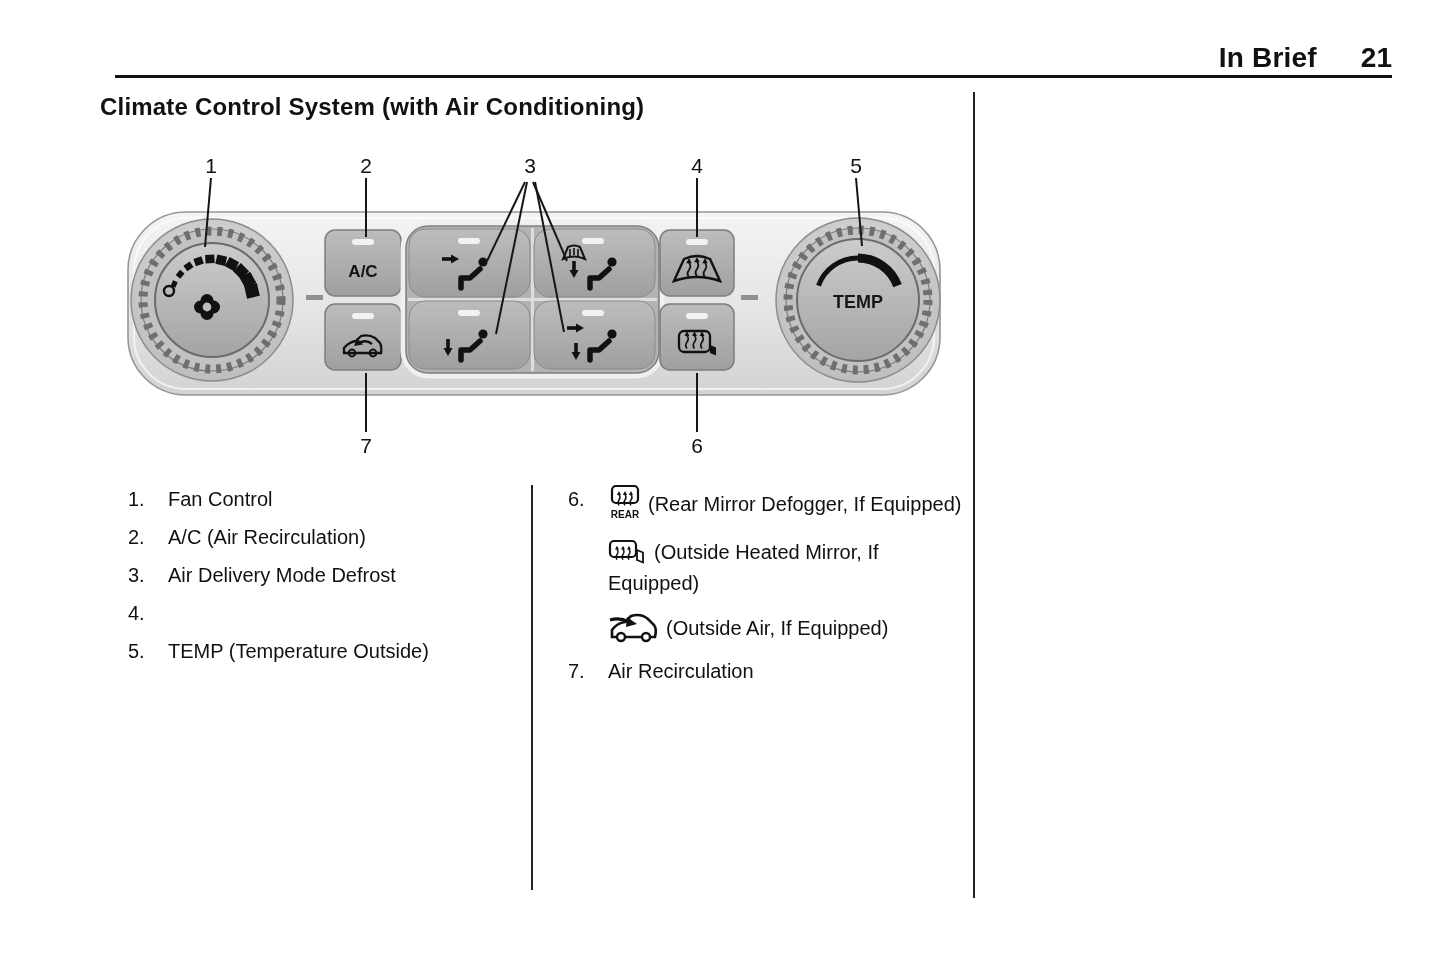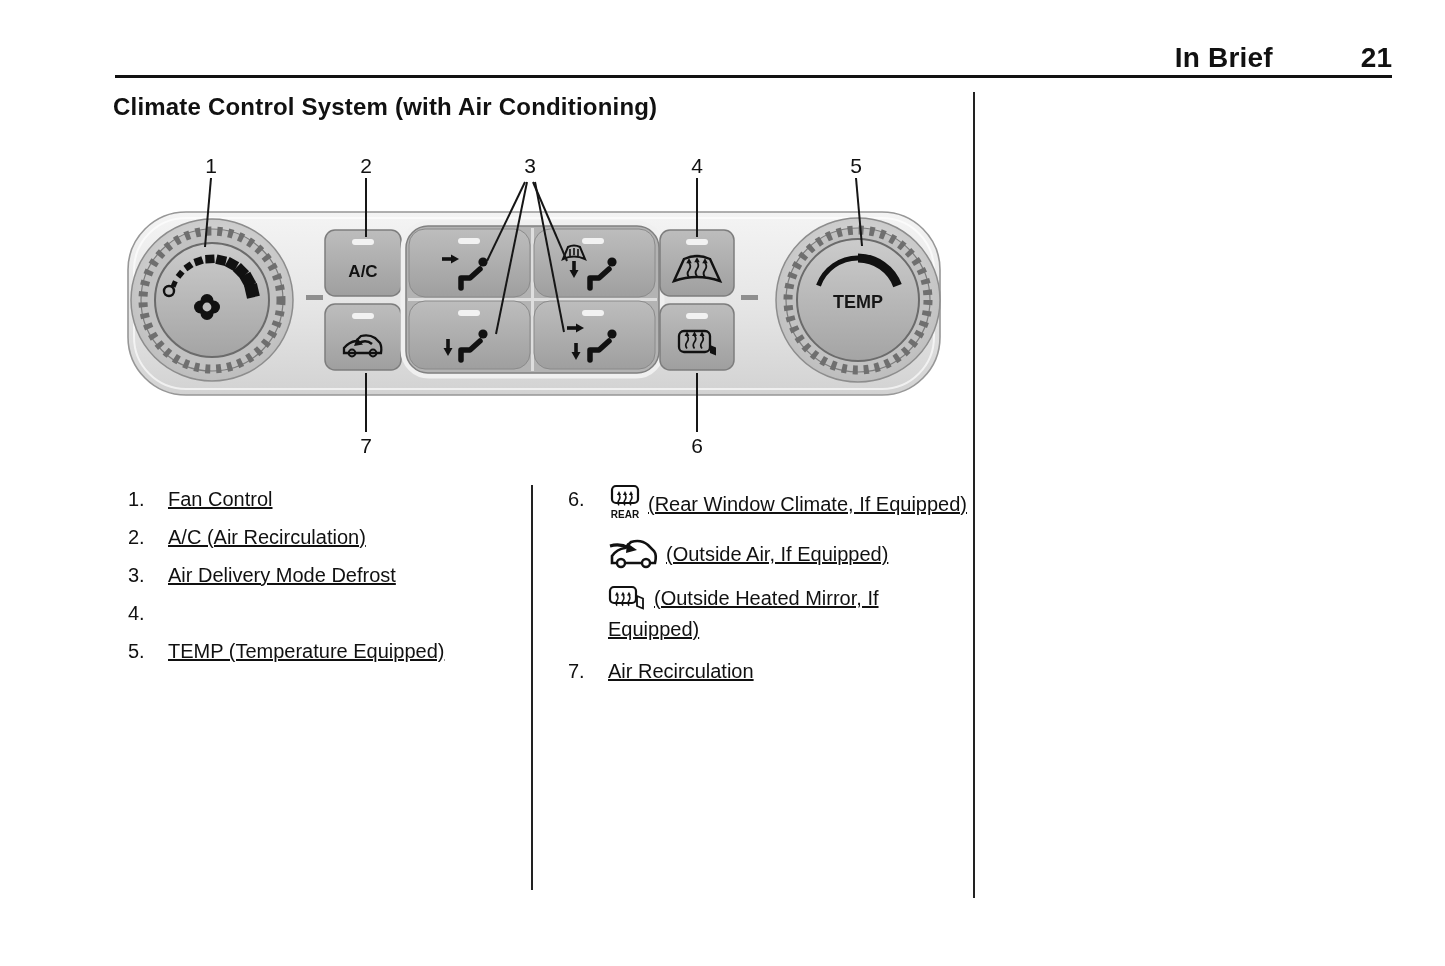--- a/index.html
+++ b/index.html
@@ -2,36 +2,36 @@
 <html><head>
 <meta charset="utf-8">
 <style>
   html,body{margin:0;padding:0;}
   body{
     width:1445px;height:966px;position:relative;background:#ffffff;
     font-family:"Liberation Sans","DejaVu Sans",sans-serif;color:#111;
     overflow:hidden;
   }
   
-  .hdr{position:absolute;top:42px;right:53px;display:flex;align-items:baseline;gap:88px;}
+  .hdr{position:absolute;top:42px;right:53px;display:flex;align-items:baseline;gap:44px;}
   .hdr .sect{font-size:28px;font-weight:bold;letter-spacing:.2px;}
   .hdr .pgnum{font-size:28px;font-weight:bold;text-align:right;}
   .hdr-rule{position:absolute;left:115px;top:75px;width:1277px;height:3px;background:#111;}
   
-  .sec-title{position:absolute;left:113px;top:93px;font-size:24px;font-weight:bold;letter-spacing:.2px;}
+  .sec-title{position:absolute;left:100px;top:93px;font-size:24px;font-weight:bold;letter-spacing:.2px;}
   
   .diagram{position:absolute;left:115px;top:142px;width:840px;height:320px;}
   
   .legend{position:absolute;font-size:20px;line-height:30px;}
   .legend-left{left:128px;top:484px;width:395px;}
   .legend-right{left:568px;top:484px;width:407px;}
   .lrow{display:flex;margin-bottom:8px;}
   .legend-right .lrow{margin-bottom:12px;}
   .lnum{width:40px;flex:0 0 40px;}
-  .ltxt{flex:1;text-decoration:underline;}
+  .ltxt{flex:1;}
   .li-icon{display:inline-block;vertical-align:-9px;margin-right:6px;}
   .li-icon.tall{vertical-align:-13px;}
   
   .col-divider{position:absolute;left:531px;top:485px;width:2px;height:405px;background:#222;}
   .right-rule{position:absolute;left:973px;top:92px;width:2px;height:806px;background:#222;}
 </style>
 </head>
 <body>
 
 <div class="hdr">
@@ -268,65 +268,65 @@
   </div>
   <div class="lrow">
     <span class="lnum">3.</span>
     <span class="ltxt">Air Delivery Mode Defrost</span>
   </div>
   <div class="lrow">
     <span class="lnum">4.</span>
   </div>
   <div class="lrow">
     <span class="lnum">5.</span>
-    <span class="ltxt">TEMP (Temperature Equipped)</span>
+    <span class="ltxt">TEMP (Temperature Outside)</span>
   </div>
 </div>
 
 <div class="legend legend-right">
   <div class="lrow">
     <span class="lnum">6.</span>
     <span class="ltxt">
       <svg class="li-icon tall" width="34" height="40" viewBox="0 0 34 40">
         <rect x="4" y="2" width="26" height="17" rx="4" fill="none" stroke="#111" stroke-width="2.2"></rect>
         <g>
             <use href="#wavy" transform="translate(11,16) scale(0.6)"></use>
             <use href="#wavy" transform="translate(17,16) scale(0.6)"></use>
             <use href="#wavy" transform="translate(23,16) scale(0.6)"></use>
           </g>
         <text x="17" y="34" text-anchor="middle" font-size="10" font-weight="bold" fill="#111">REAR</text>
-      </svg><span>(Rear Window Climate, If Equipped)</span>
-    </span>
-  </div>
-  <div class="lrow">
-    <span class="lnum"></span>
-    <span class="ltxt">
-      <svg class="li-icon" width="52" height="34" viewBox="0 0 52 34">
-        <path d="M4,27 L4,20 Q9,13 17,12 L23,6 Q33,3 40,9 L46,15 Q49,19 47,27 Z" fill="none" stroke="#111" stroke-width="2.6"></path>
-        <circle cx="13" cy="27" r="4" fill="#fff" stroke="#111" stroke-width="2.4"></circle>
-        <circle cx="38" cy="27" r="4" fill="#fff" stroke="#111" stroke-width="2.4"></circle>
-        <path d="M2,10 Q12,7 21,12" fill="none" stroke="#111" stroke-width="3"></path>
-        <polygon points="19,7 29,14 18,17" fill="#111"></polygon>
-      </svg><span>(Outside Air, If Equipped)</span>
+      </svg><span>(Rear Mirror Defogger, If Equipped)</span>
     </span>
   </div>
   <div class="lrow">
     <span class="lnum"></span>
     <span class="ltxt">
       <svg class="li-icon" width="40" height="32" viewBox="0 0 40 32">
         <rect x="2" y="5" width="26" height="16" rx="4" fill="none" stroke="#111" stroke-width="2.2"></rect>
         <g>
             <use href="#wavy" transform="translate(9,18.5) scale(0.58)"></use>
             <use href="#wavy" transform="translate(15,18.5) scale(0.58)"></use>
             <use href="#wavy" transform="translate(21,18.5) scale(0.58)"></use>
           </g>
         <path d="M29,14 l6,2.5 l0,10 l-6,-2.5 z" fill="none" stroke="#111" stroke-width="1.8"></path>
       </svg><span>(Outside Heated Mirror, If Equipped)</span>
     </span>
   </div>
   <div class="lrow">
+    <span class="lnum"></span>
+    <span class="ltxt">
+      <svg class="li-icon" width="52" height="34" viewBox="0 0 52 34">
+        <path d="M4,27 L4,20 Q9,13 17,12 L23,6 Q33,3 40,9 L46,15 Q49,19 47,27 Z" fill="none" stroke="#111" stroke-width="2.6"></path>
+        <circle cx="13" cy="27" r="4" fill="#fff" stroke="#111" stroke-width="2.4"></circle>
+        <circle cx="38" cy="27" r="4" fill="#fff" stroke="#111" stroke-width="2.4"></circle>
+        <path d="M2,10 Q12,7 21,12" fill="none" stroke="#111" stroke-width="3"></path>
+        <polygon points="19,7 29,14 18,17" fill="#111"></polygon>
+      </svg><span>(Outside Air, If Equipped)</span>
+    </span>
+  </div>
+  <div class="lrow">
     <span class="lnum">7.</span>
     <span class="ltxt">Air Recirculation</span>
   </div>
 </div>
 
 <div class="col-divider"></div>
 <div class="right-rule"></div>
 
 </body></html>

